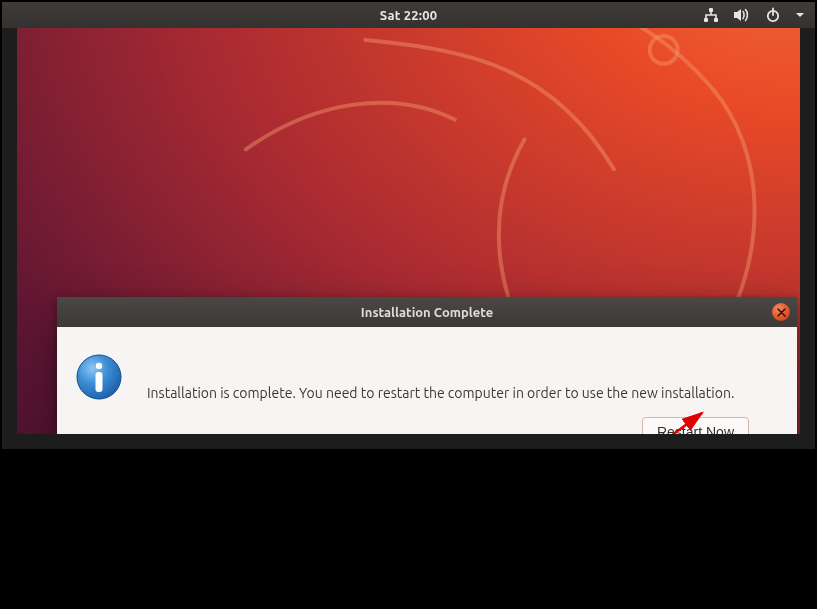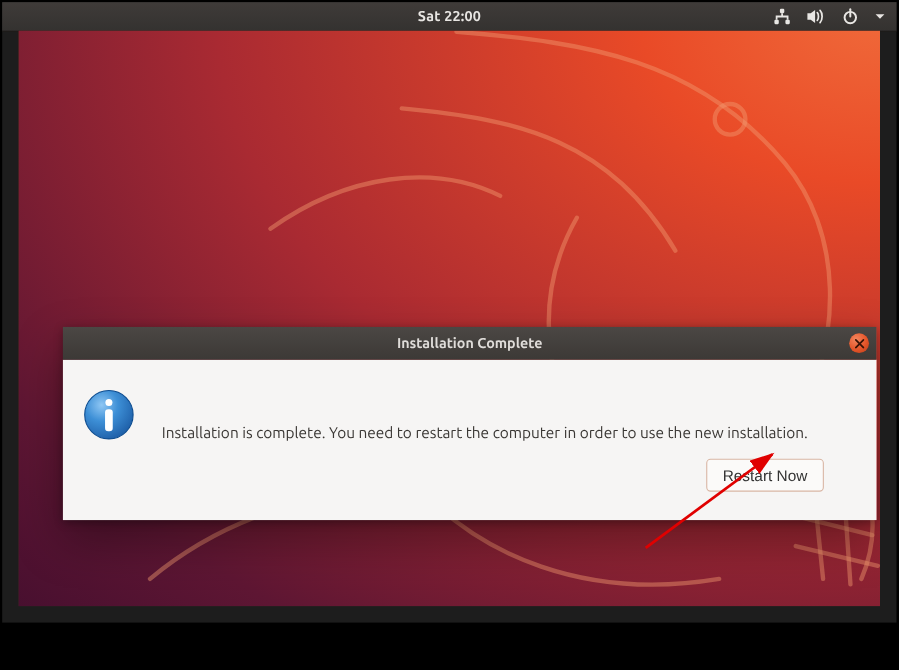--- a/index.html
+++ b/index.html
@@ -1,17 +1,17 @@
 <!DOCTYPE html>
 <html><head>
 <meta charset="utf-8">
 <style>
   html,body{margin:0;padding:0;width:817px;height:609px;font-family:"Ubuntu","DejaVu Sans",sans-serif;overflow:hidden;background:#000;}
   .outer-border{position:absolute;inset:0;border:2px solid #000;box-sizing:border-box;}
-  .screen{position:absolute;left:2px;top:2px;width:813px;height:564px;background:#1d1d1d;}
+  .screen{position:absolute;left:2px;top:2px;width:813px;height:447px;background:#1d1d1d;}
 
   
   .topbar{position:absolute;left:0;top:0;width:100%;height:26px;
     background:linear-gradient(to bottom,#3f3b39 0%,#343230 100%);
     color:#e8e6e3;font-size:13px;display:flex;align-items:center;justify-content:center;
     border-bottom:1px solid #1e1c1a;}
   .topbar .right{position:absolute;right:10px;top:0;height:100%;display:flex;align-items:center;gap:14px;}
   .topbar svg{display:block;}
   .clock{font-weight:600;letter-spacing:.2px;}
 

